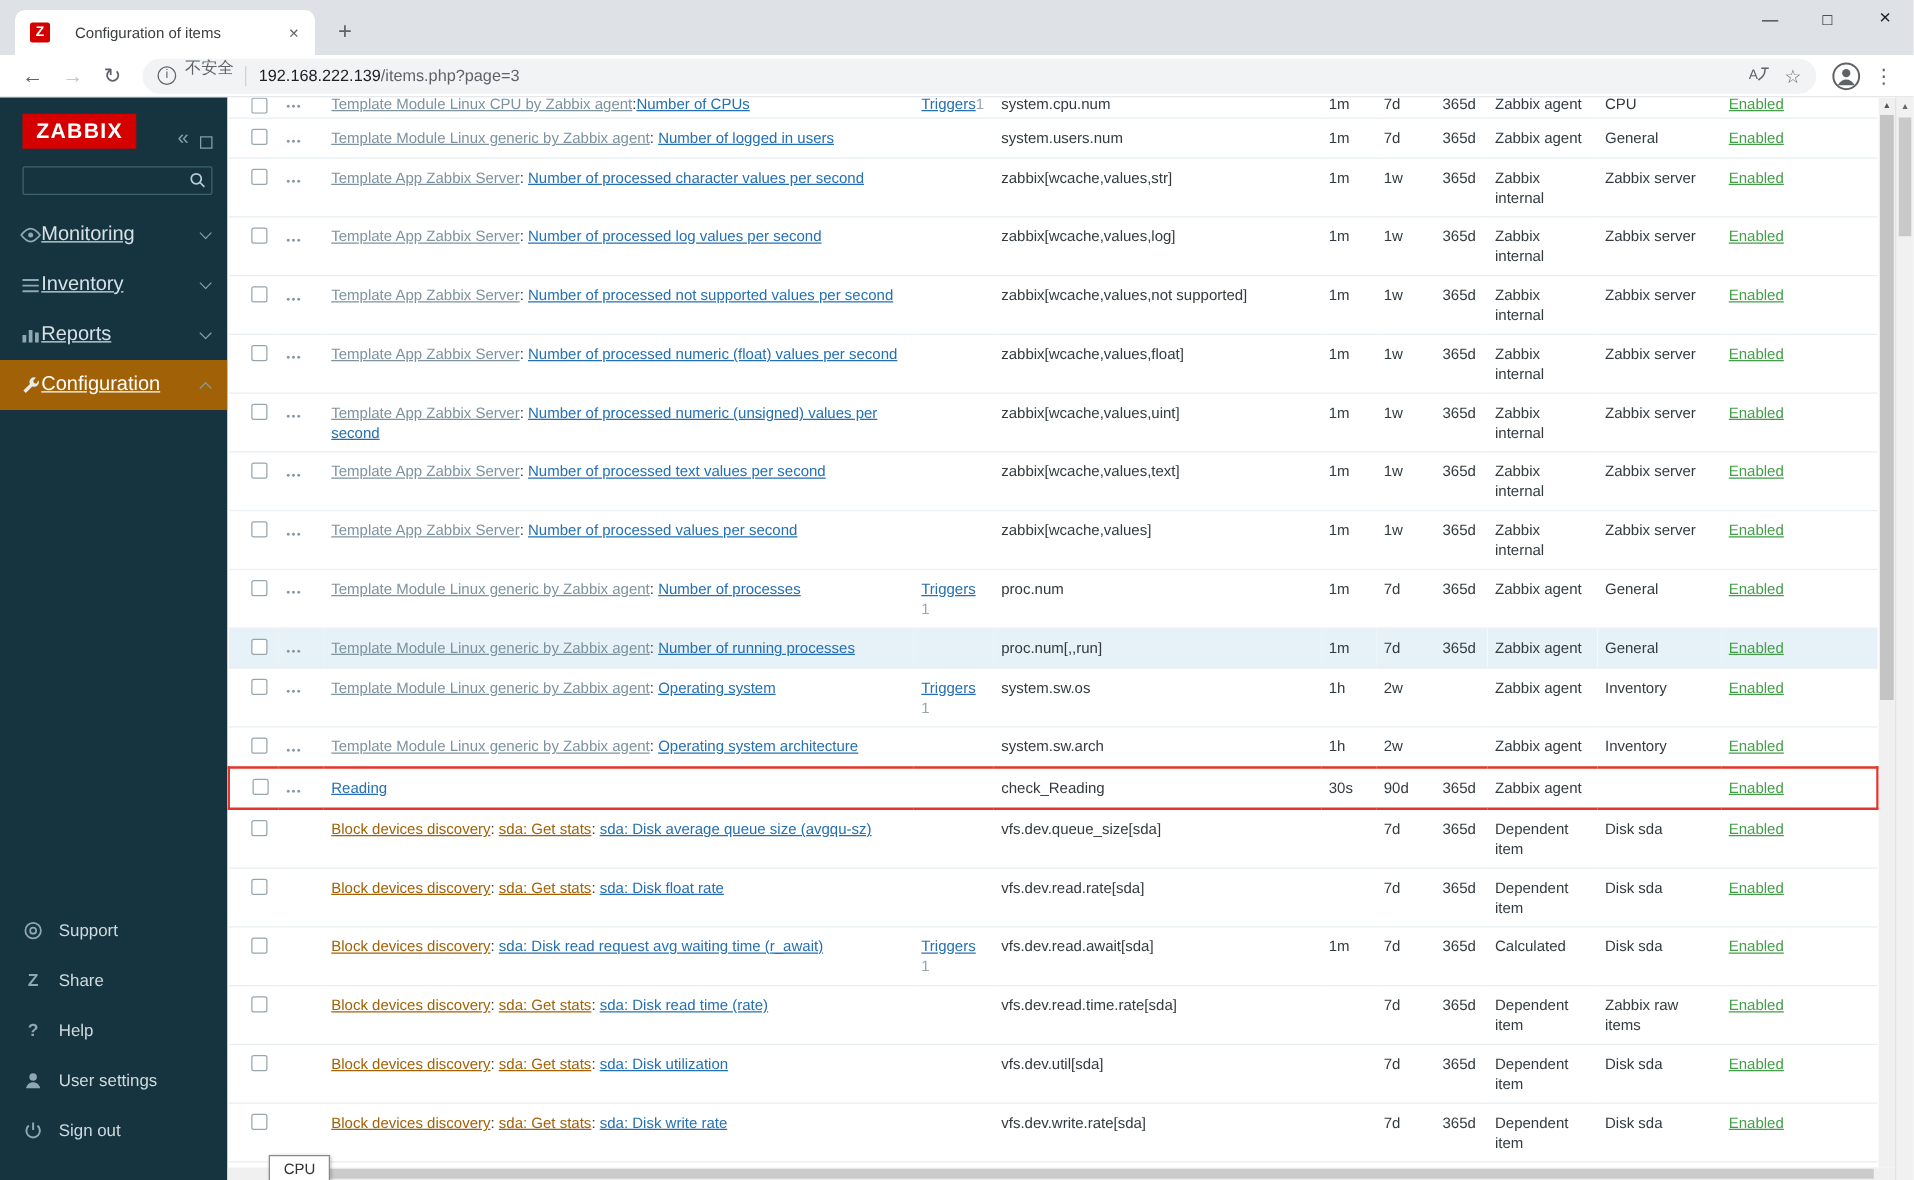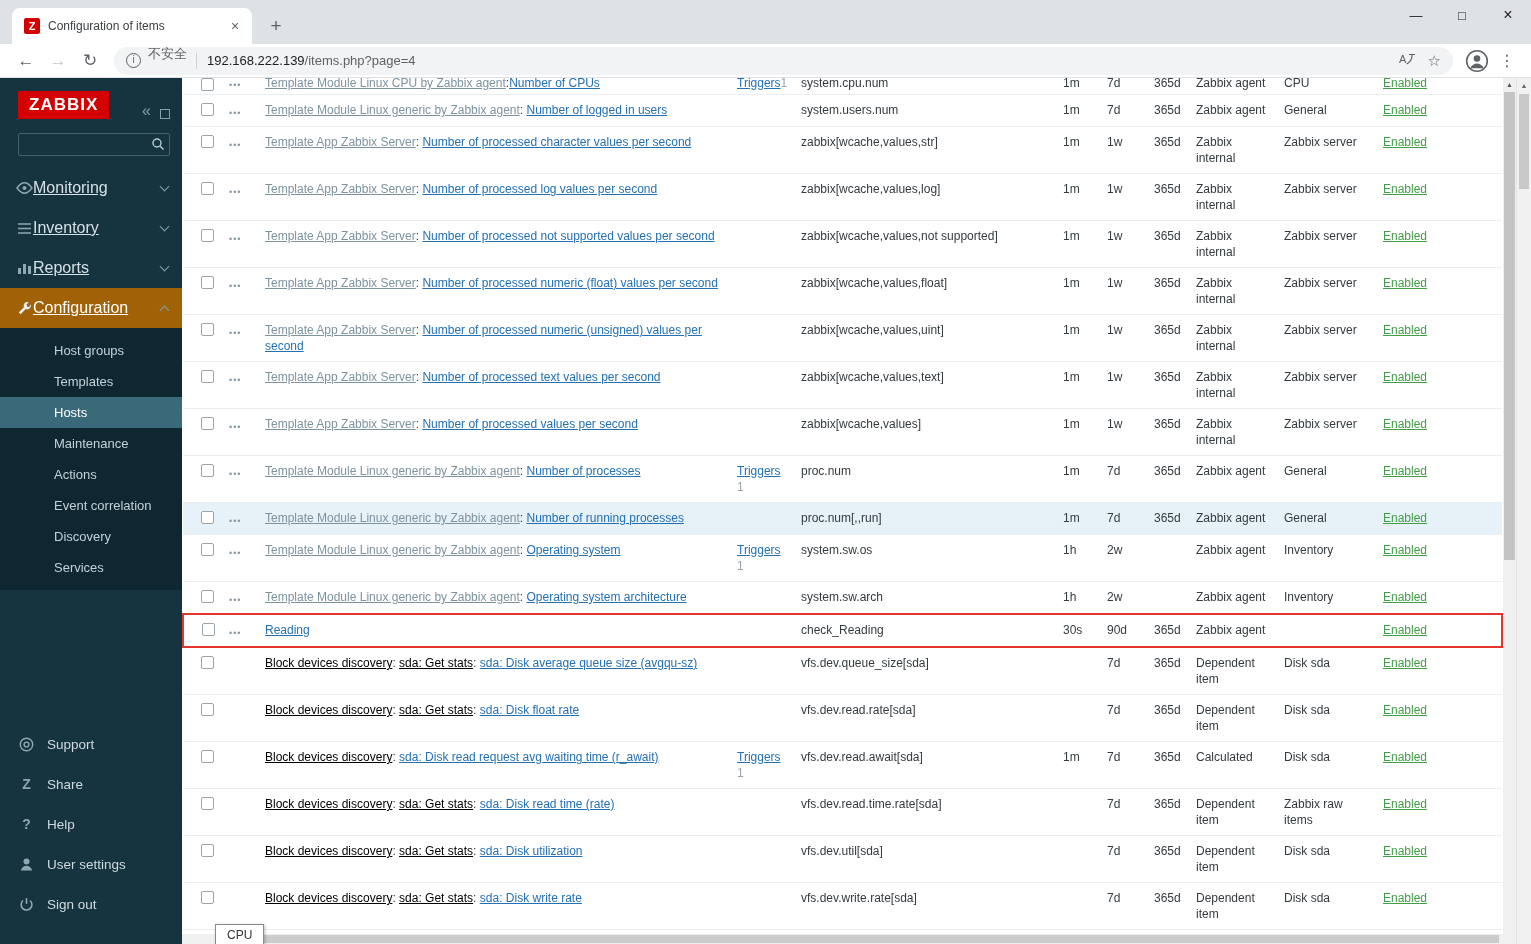--- a/index.html
+++ b/index.html
@@ -7,21 +7,21 @@
     font-family: "Liberation Sans", "DejaVu Sans", sans-serif; background: #fff; }
 
   .window { width: 1531px; height: 944px; display: flex; flex-direction: column; }
 
   
   .tabstrip { height: 44px; background: #dee1e6; position: relative; flex: none; }
   .tab { position: absolute; left: 12px; top: 8px; width: 240px; height: 36px; background: #fff;
     border-radius: 8px 8px 0 0; display: flex; align-items: center; padding: 0 8px 0 12px; }
   .favicon { width: 16px; height: 16px; background: #d40000; color: #fff; font-size: 11px; font-weight: bold;
     display: flex; align-items: center; justify-content: center; border-radius: 2px; flex: none; }
-  .tab-title { font-size: 12px; color: #3c4043; margin-left: 8px; flex: 1; white-space: nowrap; overflow: hidden; }
+  .tab-title { font-size: 12px; color: #3c4043; margin-left: 20px; flex: 1; white-space: nowrap; overflow: hidden; }
   .tab-close { color: #5f6368; font-size: 14px; width: 18px; text-align: center; }
   .newtab { position: absolute; left: 262px; top: 13px; width: 28px; height: 28px; color: #5f6368;
     font-size: 19px; text-align: center; line-height: 26px; }
   .wincontrols { position: absolute; right: 0; top: 0; display: flex; }
   .winbtn { width: 46px; height: 30px; display: flex; align-items: center; justify-content: center;
     color: #202124; font-size: 13px; }
 
   .toolbar { height: 34px; background: #fff; display: flex; align-items: center; padding: 0 10px;
     border-bottom: 1px solid #dfe1e5; flex: none; }
   .navbtn { width: 32px; height: 28px; display: flex; align-items: center; justify-content: center;
@@ -78,21 +78,21 @@
   table { width: 100%; border-collapse: collapse; table-layout: fixed; font-size: 12px; color: #333b40; }
   td { padding: 7px 6px; vertical-align: top; border-bottom: 1px solid #e8eef1; line-height: 16px;
     overflow: hidden; }
   td.c-check { padding-left: 18px; }
   td.c-name { padding-right: 10px; }
   .cbx { display: inline-block; width: 13px; height: 13px; border: 1px solid #97a6ad; border-radius: 2px;
     background: #fff; vertical-align: top; margin-top: 1px; }
   .dots { color: #8798a2; font-size: 9px; letter-spacing: 1px; position: relative; top: 2px; }
   a { text-decoration: underline; cursor: pointer; }
   .sg-t { color: #7d93a0; }
-  .sg-o { color: #000000; }
+  .sg-o { color: #a16207; }
   .sg-i { color: #2470b3; }
   .trig-link { color: #2470b3; }
   .trig-cnt { color: #99a6ad; }
   .status-link { color: #429e47; }
   tr.hl td { background: #e6f1f8; }
   tr.outlined td { border-top: 2px solid #e4342b; border-bottom: 2px solid #e4342b; }
   tr.outlined td:first-child { border-left: 2px solid #e4342b; }
   tr.outlined td:last-child { border-right: 2px solid #e4342b; }
   tr.clipped td { padding-top: 0; padding-bottom: 3px; }
   tr.clipped .cw { height: 13px; overflow: hidden; display: flex; align-items: flex-end; white-space: nowrap; }
@@ -131,21 +131,21 @@
   </div>
 
   <div class="toolbar">
     <span class="navbtn">←</span>
     <span class="navbtn disabled">→</span>
     <span class="navbtn">↻</span>
     <div class="omnibox">
       <span class="circle-i">i</span>
       <span class="sec-label">不安全</span>
       <span class="om-div"></span>
-      <span class="url"><span>192.168.222.139</span><span class="path">/items.php?page=4</span></span>
+      <span class="url"><span>192.168.222.139</span><span class="path">/items.php?page=3</span></span>
       <span class="om-right">
         <span>
           <svg width="17" height="16" viewBox="0 0 17 16">
               <text x="0" y="12" font-size="11" fill="#5f6368">A</text>
               <path d="M10 3.5h6M13 3.5v1.5c0 3-2 6-5.3 8" stroke="#5f6368" stroke-width="1.2" fill="none"></path>
             </svg>
         </span>
         <span class="star">☆</span>
       </span>
     </div>
@@ -213,30 +213,20 @@
       <div class="menu-item active">
         <span class="mi-icon">
           <svg width="15" height="15" viewBox="0 0 15 15">
               <path d="M13.8 3.2a3.8 3.8 0 0 1-5 4.9L3.6 13.3 1.7 11.4l5.2-5.2a3.8 3.8 0 0 1 4.9-5l-2.2 2.2.5 2 2 .5z" fill="#e3ecef"></path>
             </svg>
         </span>
         <span class="mi-label">Configuration</span>
         <span class="chev up"></span>
       </div>
 
-      <div class="submenu">
-        <div class="sub-item">Host groups</div>
-        <div class="sub-item">Templates</div>
-        <div class="sub-item selected">Hosts</div>
-        <div class="sub-item">Maintenance</div>
-        <div class="sub-item">Actions</div>
-        <div class="sub-item">Event correlation</div>
-        <div class="sub-item">Discovery</div>
-        <div class="sub-item">Services</div>
-      </div>
 
 
       <div class="side-spacer"></div>
 
       <div class="foot-item">
         <span class="mi-icon">
           <svg width="15" height="15" viewBox="0 0 15 15">
               <circle cx="7.5" cy="7.5" r="6.2" fill="none" stroke="#8ea7b2" stroke-width="1.4"></circle>
               <circle cx="7.5" cy="7.5" r="2.4" fill="none" stroke="#8ea7b2" stroke-width="1.4"></circle>
             </svg>

